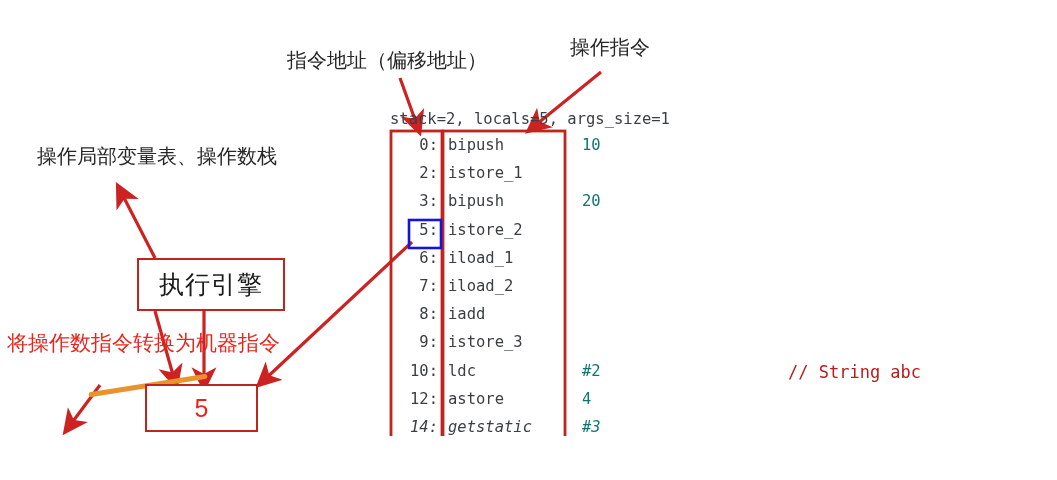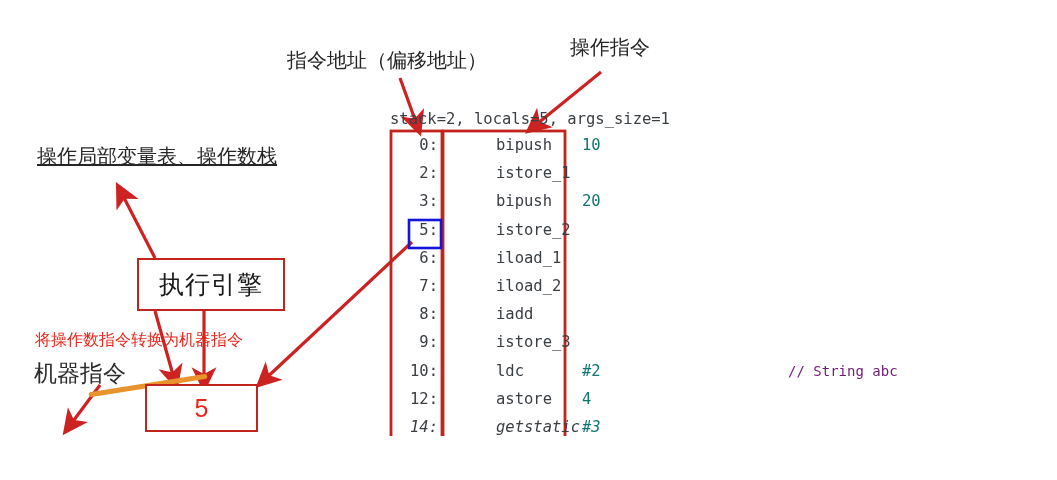--- a/index.html
+++ b/index.html
@@ -34,25 +34,24 @@
     white-space: nowrap;
     line-height: 1;
   }
   .cn-label-sm {
     font-size: 15px;
   }
 
   
   .red-note {
     color: #e8251c;
-    font-size: 16px;
+    font-size: 21px;
     white-space: nowrap;
     font-family: "Liberation Sans", sans-serif;
     line-height: 1;
-    margin-left: 28px;
   }
 
   
   .struck {
     color: #2b2b2b;
     font-size: 23px;
     white-space: nowrap;
     line-height: 1;
   }
   .strike-line {
@@ -127,35 +126,34 @@
     font-family: "DejaVu Sans Mono", monospace;
     font-size: 15.5px;
     color: #3a3f44;
   }
   .bc-op {
     position: absolute;
     left: 58px;
     font-family: "DejaVu Sans Mono", monospace;
     font-size: 15.5px;
     color: #3a3f44;
-    margin-left: 48px;
   }
   .bc-arg {
     position: absolute;
     left: 192px;
     font-family: "DejaVu Sans Mono", monospace;
     font-size: 15.5px;
     color: #0f766e;
   }
   .bc-comment {
     position: absolute;
     left: 398px;
     font-family: "DejaVu Sans Mono", monospace;
-    font-size: 14px;
-    color: #701a75;
+    font-size: 17px;
+    color: #b91c1c;
   }
 
   
   #watermark {
     position: absolute;
     left: 800px;
     top: 452px;
     font-size: 19px;
     color: #f2f2f2;
     white-space: nowrap;
@@ -193,29 +191,28 @@
 
     <rect x="443" y="131" width="122" height="312" fill="none" stroke="#c0241c" stroke-width="2.8"></rect>
 
     <rect x="409" y="220" width="32" height="28" fill="none" stroke="#1414dd" stroke-width="2.6"></rect>
   </svg>
 
   <div class="abs cn-label" style="left:287px; top:50px;">指令地址（偏移地址）</div>
 
   <div class="abs cn-label" style="left:570px; top:37px;">操作指令</div>
 
-  <div class="abs cn-label" style="left:37px; top:146px;text-decoration:underline;">操作局部变量表、操作数栈</div>
+  <div class="abs cn-label" style="left:37px; top:146px;">操作局部变量表、操作数栈</div>
 
   <div class="red-box" style="left:137px; top:258px; width:148px; height:53px;">
     <span class="box-label-dark">执行引擎</span>
   </div>
 
   <div class="abs red-note" style="left:7px; top:332px;">将操作数指令转换为机器指令</div>
 
-  <div class="abs struck" style="left:34px; top:362px;">机器指令</div>
   <div class="strike-line" style="left:88px; top:383px; width:120px; transform:rotate(-9deg);"></div>
 
   <div class="abs big-text" style="left:37px; top:438px;">CPU</div>
 
   <div class="red-box" style="left:145px; top:384px; width:113px; height:48px; border-width:2.2px;">
     <span class="box-label-red">5</span>
   </div>
   <div class="abs cn-label cn-label-sm" style="left:152px; top:443px;">PC寄存器</div>
 
   <div id="bytecode">

